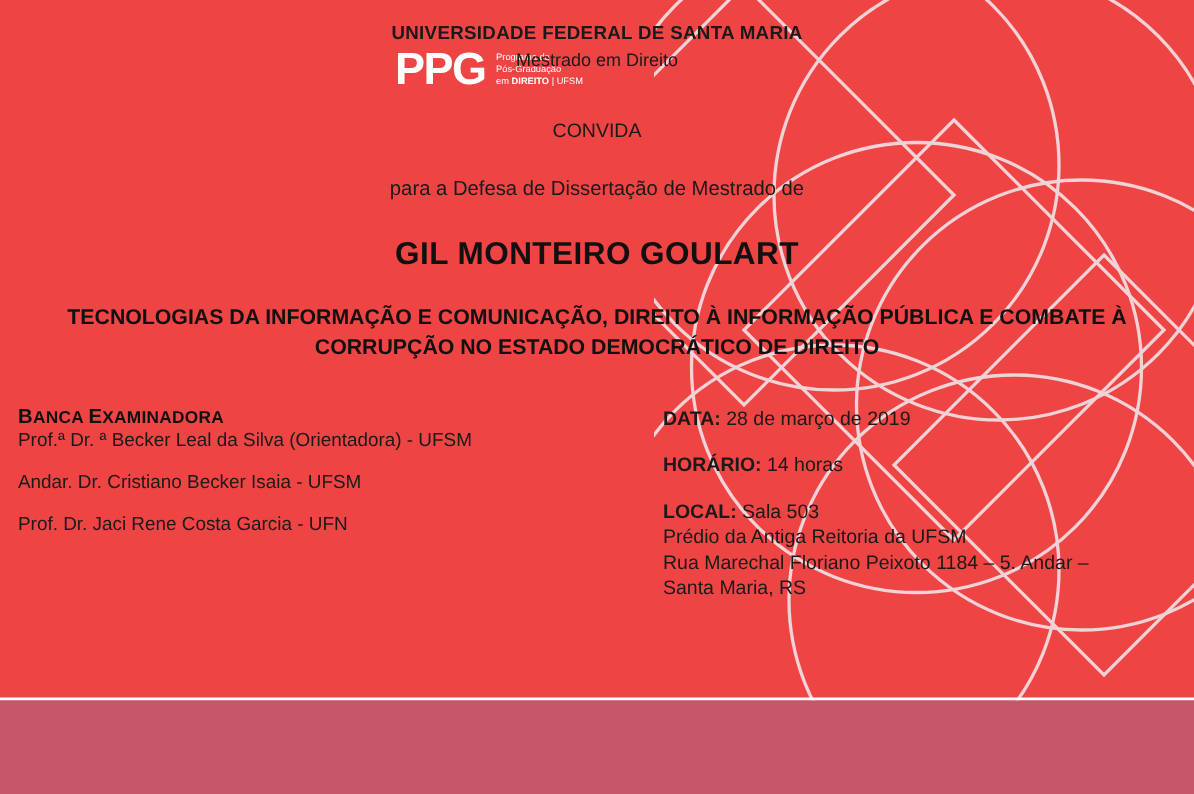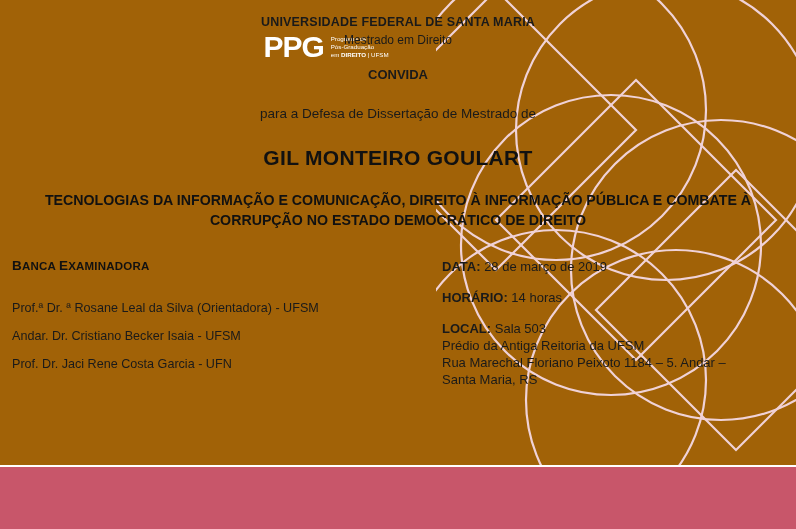--- a/index.html
+++ b/index.html
@@ -10,21 +10,21 @@
     width: 796px;
     height: 529px;
     font-family: "Liberation Sans", sans-serif;
     background: #ffffff;
     overflow: hidden;
   }
   .poster {
     position: relative;
     width: 796px;
     height: 529px;
-    background: #a16207;
+    background: #ef4444;
     overflow: hidden;
   }
   
   .bg-pattern {
     position: absolute;
     top: 0;
     right: 0;
     width: 360px;
     height: 470px;
     pointer-events: none;
@@ -48,22 +48,22 @@
   }
   .header-sub {
     font-size: 12px;
     font-weight: normal;
     line-height: 17px;
     margin-top: 1px;
   }
   .convida {
     text-align: center;
     font-size: 13px;
-    font-weight: bold;
-    margin-top: 18px;
+    font-weight: normal;
+    margin-top: 30px;
     color: #1a1a1a;
   }
   .subtitle-line {
     text-align: center;
     font-size: 13.5px;
     margin-top: 24px;
     color: #1a1a1a;
   }
   .candidate {
     text-align: center;
@@ -92,21 +92,21 @@
   }
   .col-right {
     width: 350px;
     padding-left: 10px;
   }
   .banca-title {
     font-size: 13.5px;
     font-weight: bold;
     color: #111111;
     letter-spacing: 0.2px;
-    margin-bottom: 28px;
+    margin-bottom: 1px;
   }
   .banca-title .small-caps {
     font-size: 11.5px;
   }
   .banca-item {
     font-size: 12.6px;
     color: #1a1a1a;
     margin-bottom: 13px;
     line-height: 15px;
   }
@@ -210,21 +210,21 @@
     <div class="candidate">GIL MONTEIRO GOULART</div>
 
     <div class="thesis-title">TECNOLOGIAS DA INFORMAÇÃO E COMUNICAÇÃO, DIREITO À INFORMAÇÃO PÚBLICA E COMBATE À CORRUPÇÃO NO ESTADO DEMOCRÁTICO DE DIREITO</div>
 
     <div class="columns">
 
       <div class="col-left">
         <div class="banca-title">
           <span>B</span><span class="small-caps">ANCA </span><span>E</span><span class="small-caps">XAMINADORA</span>
         </div>
-        <div class="banca-item">Prof.ª Dr. ª Rosane Leal da Silva (Orientadora) - UFSM</div>
+        <div class="banca-item">Prof.ª Dr. ª Becker Leal da Silva (Orientadora) - UFSM</div>
         <div class="banca-item">Andar. Dr. Cristiano Becker Isaia - UFSM</div>
         <div class="banca-item">Prof. Dr. Jaci Rene Costa Garcia - UFN</div>
       </div>
 
       <div class="col-right">
         <div class="info-row">
           <span class="info-label">DATA:</span>
           <span>28 de março de 2019</span>
         </div>
         <div class="info-row">

